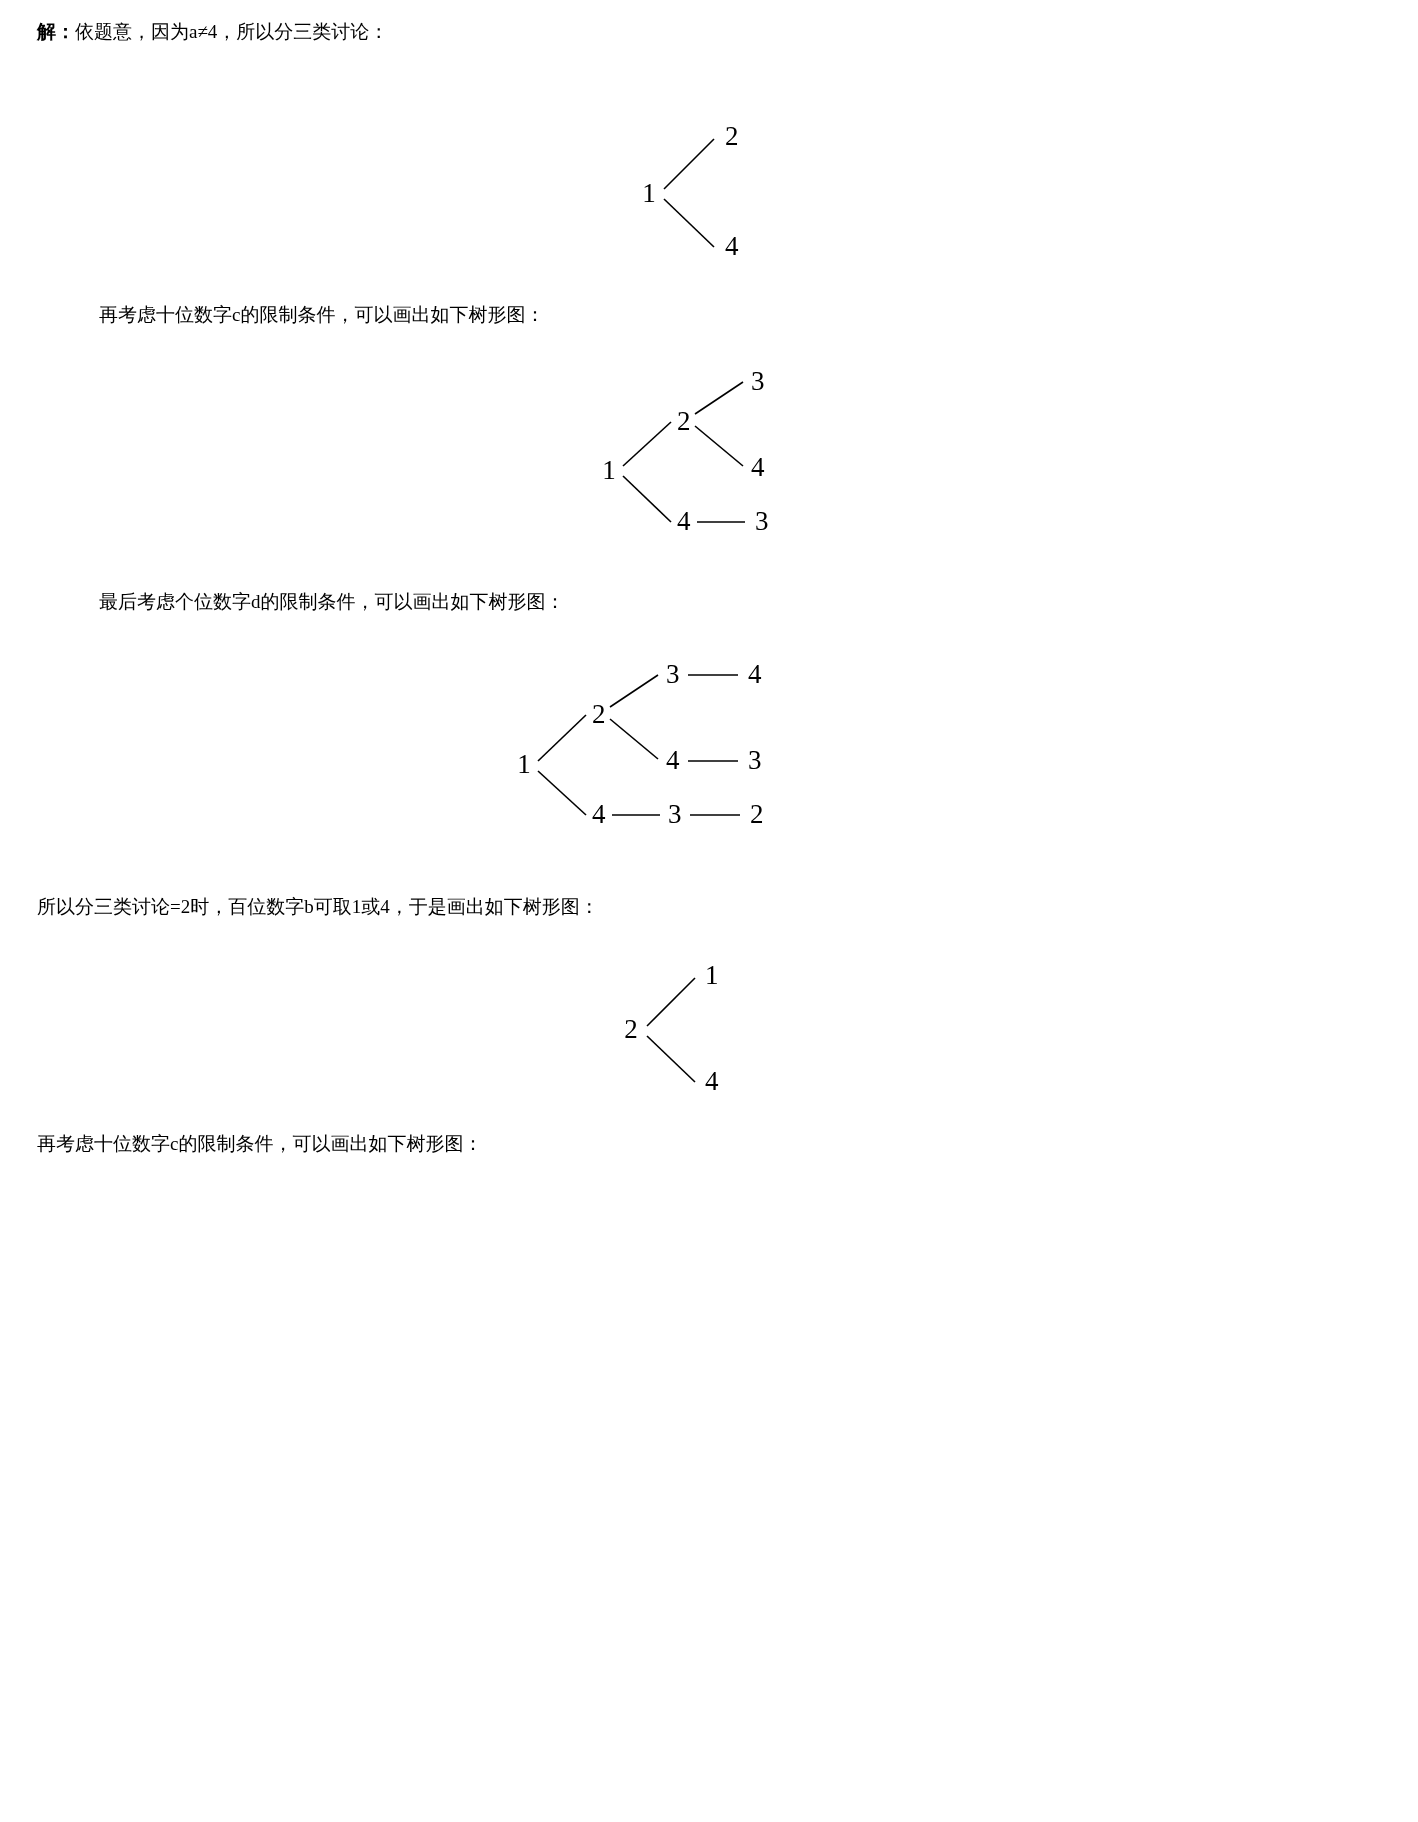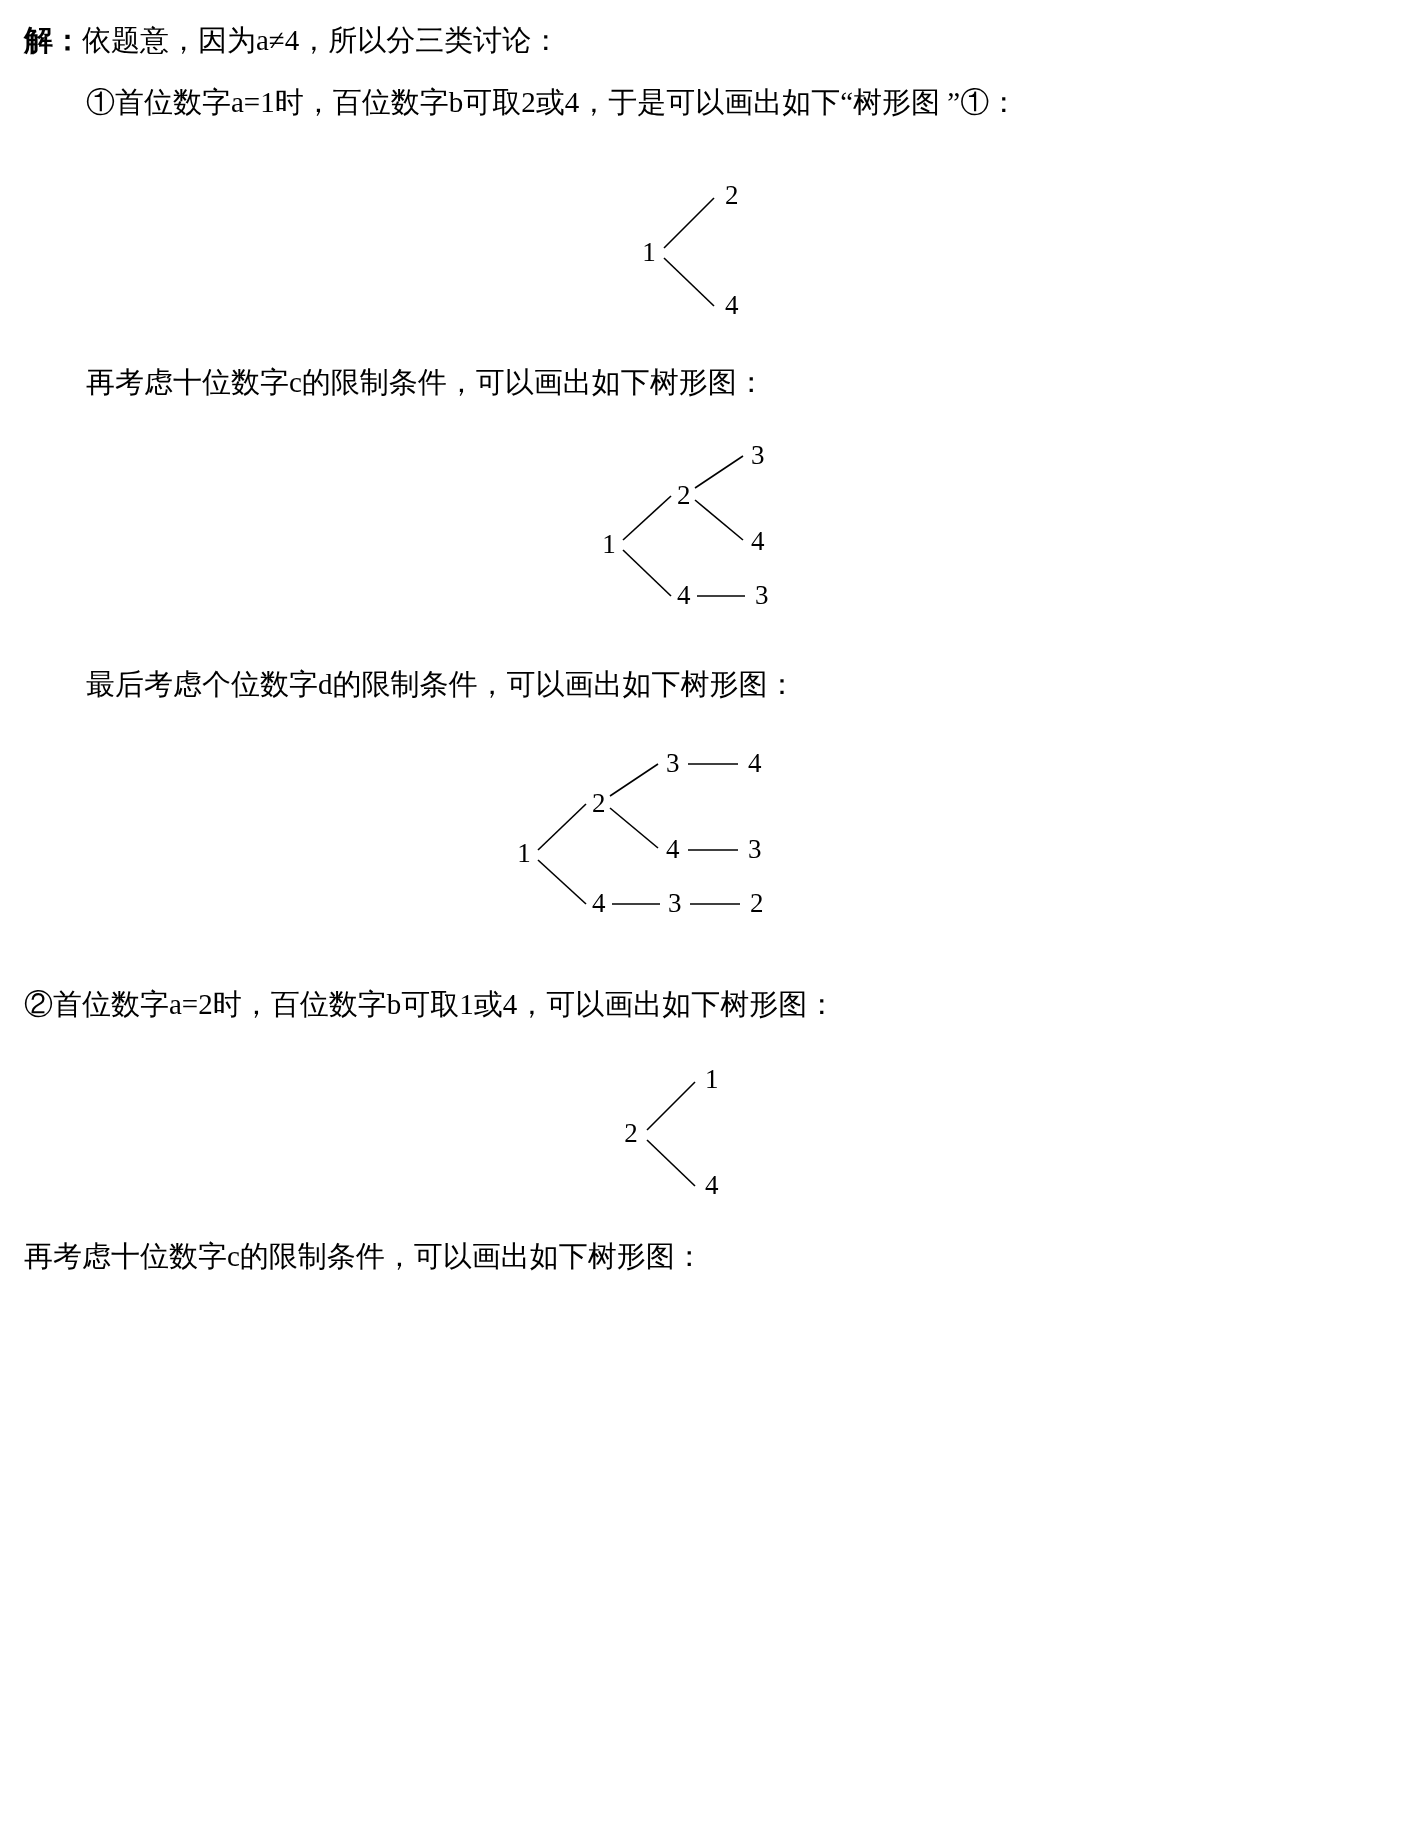--- a/index.html
+++ b/index.html
@@ -16,24 +16,24 @@
     overflow: hidden;
   }
   .page {
     position: relative;
     width: 1418px;
     height: 1822px;
     padding: 0;
     box-sizing: border-box;
   }
   .para {
-    font-size: 29px;
+    font-size: 19px;
     line-height: 1.52;
     margin: 0;
-    padding: 0 30px 0 24px;
+    padding: 0 30px 0 37px;
     text-align: left;
   }
   .lead {
     font-weight: bold;
   }
   .indent {
     text-indent: 62px;
   }
   .spacer-sm { height: 18px; }
   .spacer-md { height: 34px; }
@@ -82,23 +82,20 @@
 <div class="page">
 
   <div class="spacer-sm"></div>
 
   <p class="para">
     <span class="lead">解：</span><span>依题意，因为a≠4，所以分三类讨论：</span>
   </p>
 
   <div class="spacer-sm"></div>
 
-  <p class="para indent">
-    <span>①首位数字a=1时，百位数字b可取2或4，于是可以画出如下“树形图 ”①：</span>
-  </p>
 
   <div class="spacer-sm"></div>
 
 
   <div class="spacer-md"></div>
 
   <div class="tree-wrap tree-1">
     <svg width="320" height="150" viewBox="0 0 320 150">
       <text x="80" y="85" text-anchor="middle">1</text>
       <line x1="95" y1="72" x2="145" y2="22"></line>
@@ -167,21 +164,21 @@
       <text x="276" y="172">2</text>
     </svg>
   </div>
 
   <div class="spacer-md"></div>
 
 
   <div class="spacer-sm"></div>
 
   <p class="para">
-    <span>②首位数字a=2时，百位数字b可取1或4，可以画出如下树形图：</span>
+    <span>所以分三类讨论=2时，百位数字b可取1或4，于是画出如下树形图：</span>
   </p>
 
   <div class="spacer-md"></div>
 
   <div class="tree-wrap tree-4">
     <svg width="320" height="140" viewBox="0 0 320 140">
       <text x="72" y="82" text-anchor="middle">2</text>
       <line x1="88" y1="70" x2="136" y2="22"></line>
       <line x1="88" y1="80" x2="136" y2="126"></line>
       <text x="146" y="28">1</text>

